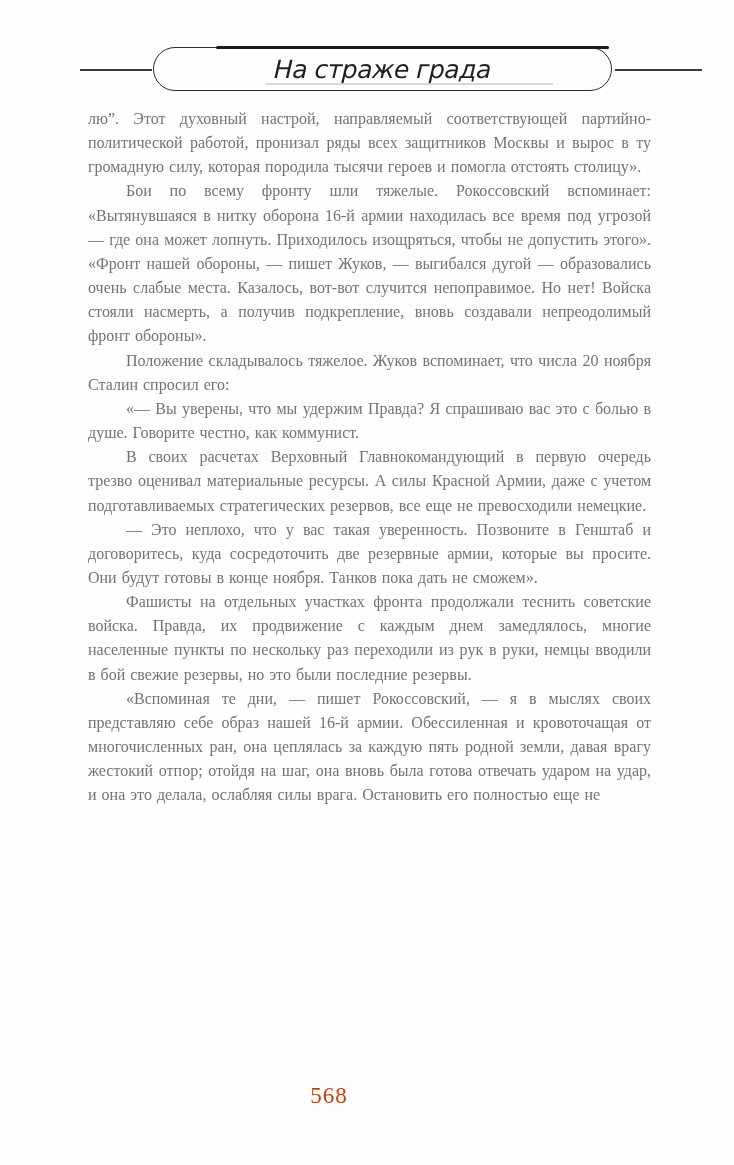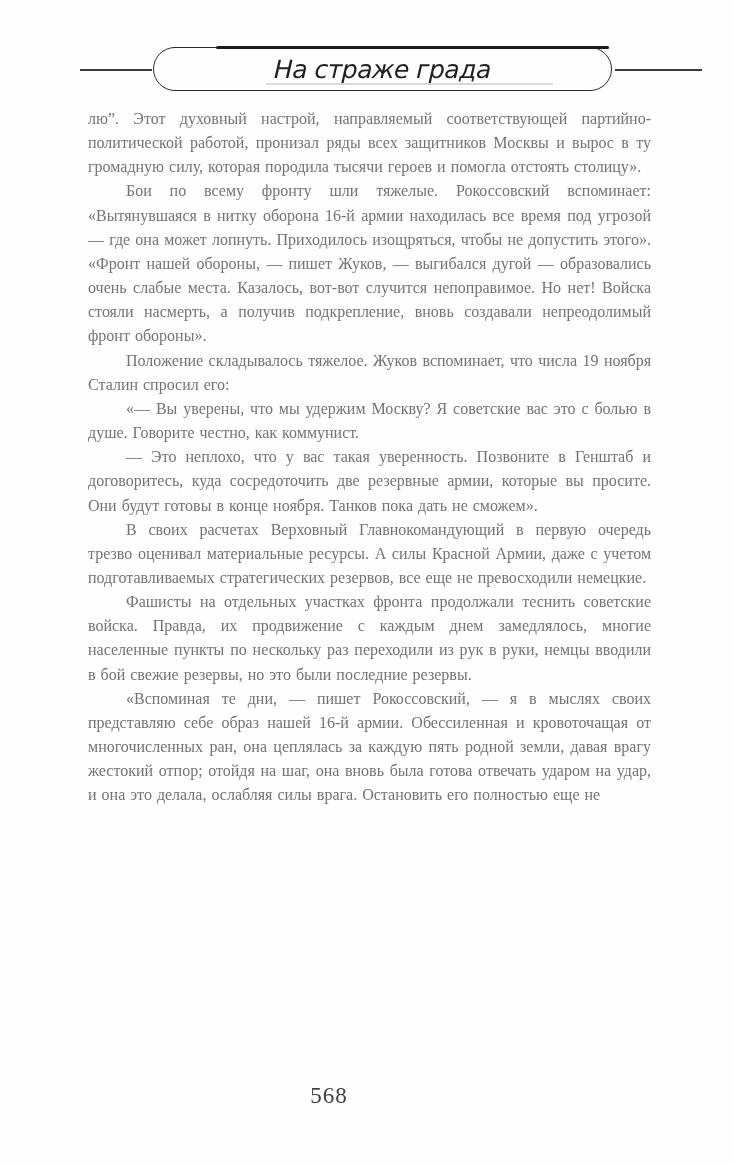--- a/index.html
+++ b/index.html
@@ -98,42 +98,42 @@
 
   
   .page-number {
     position: absolute;
     top: 1083px;
     left: 0;
     width: 658px;
     text-align: center;
     font-size: 23px;
     letter-spacing: 1px;
-    color: #404040;
+    color: #c2410c;
   }
 </style>
 </head>
 <body>
 
 <div class="page">
 
   <div class="header-band">
     <div class="rule rule-left"></div>
     <div class="header-pill">
       <span class="header-title">На страже града</span>
     </div>
     <div class="rule rule-right"></div>
   </div>
 
   <div class="body-text">
     <p class="no-indent">лю”. Этот духовный настрой, направляемый соответствующей партийно-политической работой, пронизал ряды всех защитников Москвы и вырос в ту громадную силу, которая породила тысячи героев и помогла отстоять столицу».</p>
     <p>Бои по всему фронту шли тяжелые. Рокоссовский вспоминает: «Вытянувшаяся в нитку оборона 16-й армии находилась все время под угрозой — где она может лопнуть. Приходилось изощряться, чтобы не допустить этого». «Фронт нашей обороны, — пишет Жуков, — выгибался дугой — образовались очень слабые места. Казалось, вот-вот случится непоправимое. Но нет! Войска стояли насмерть, а получив подкрепление, вновь создавали непреодолимый фронт обороны».</p>
-    <p>Положение складывалось тяжелое. Жуков вспоминает, что числа 19 ноября Сталин спросил его:</p>
-    <p>«— Вы уверены, что мы удержим Москву? Я советские вас это с болью в душе. Говорите честно, как коммунист.</p>
+    <p>Положение складывалось тяжелое. Жуков вспоминает, что числа 20 ноября Сталин спросил его:</p>
+    <p>«— Вы уверены, что мы удержим Правда? Я спрашиваю вас это с болью в душе. Говорите честно, как коммунист.</p>
+    <p>В своих расчетах Верховный Главнокомандующий в первую очередь трезво оценивал материальные ресурсы. А силы Красной Армии, даже с учетом подготавливаемых стратегических резервов, все еще не превосходили немецкие.</p>
     <p>— Это неплохо, что у вас такая уверенность. Позвоните в Генштаб и договоритесь, куда сосредоточить две резервные армии, которые вы просите. Они будут готовы в конце ноября. Танков пока дать не сможем».</p>
-    <p>В своих расчетах Верховный Главнокомандующий в первую очередь трезво оценивал материальные ресурсы. А силы Красной Армии, даже с учетом подготавливаемых стратегических резервов, все еще не превосходили немецкие.</p>
     <p>Фашисты на отдельных участках фронта продолжали теснить советские войска. Правда, их продвижение с каждым днем замедлялось, многие населенные пункты по нескольку раз переходили из рук в руки, немцы вводили в бой свежие резервы, но это были последние резервы.</p>
     <p>«Вспоминая те дни, — пишет Рокоссовский, — я в мыслях своих представляю себе образ нашей 16-й армии. Обессиленная и кровоточащая от многочисленных ран, она цеплялась за каждую пять родной земли, давая врагу жестокий отпор; отойдя на шаг, она вновь была готова отвечать ударом на удар, и она это делала, ослабляя силы врага. Остановить его полностью еще не</p>
   </div>
 
   <div class="page-number">568</div>
 
 </div>
 
 </body></html>

